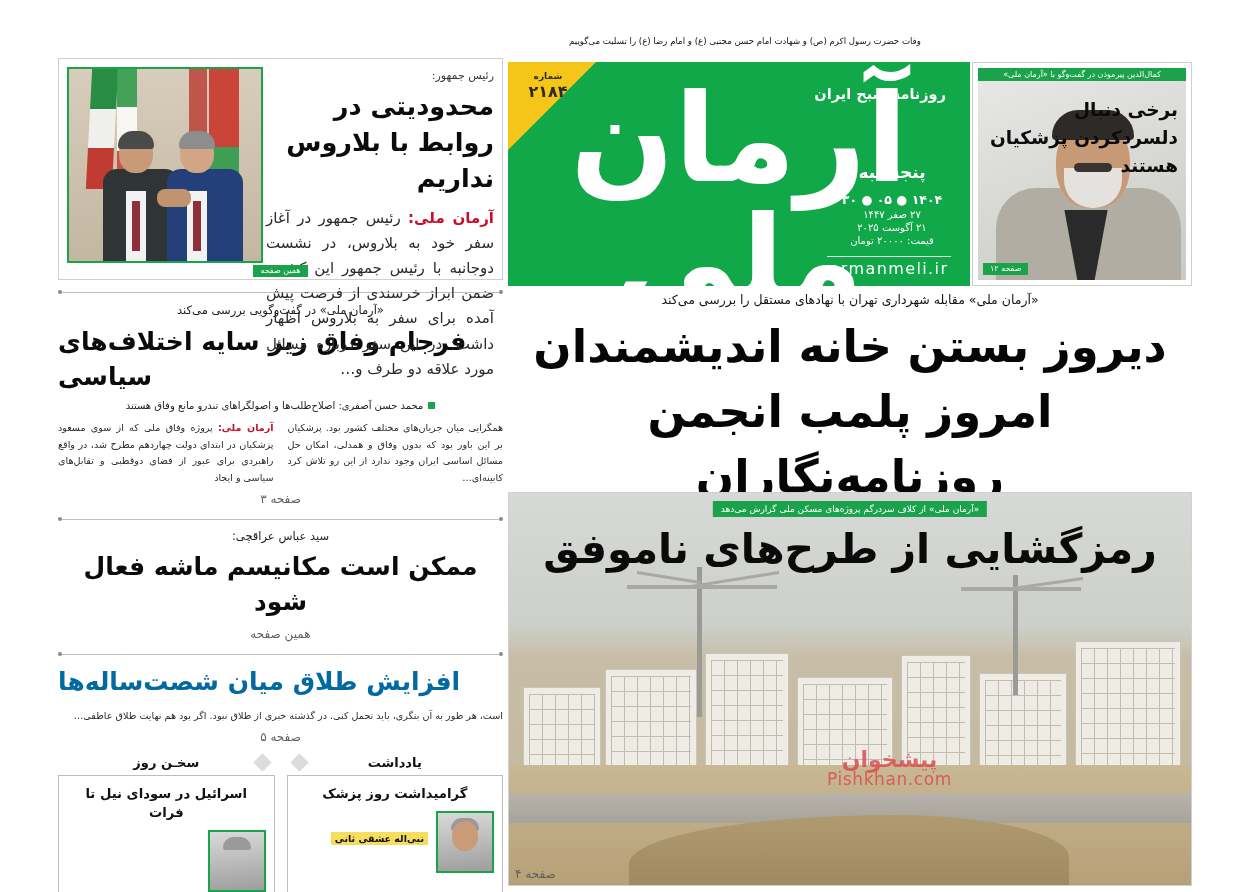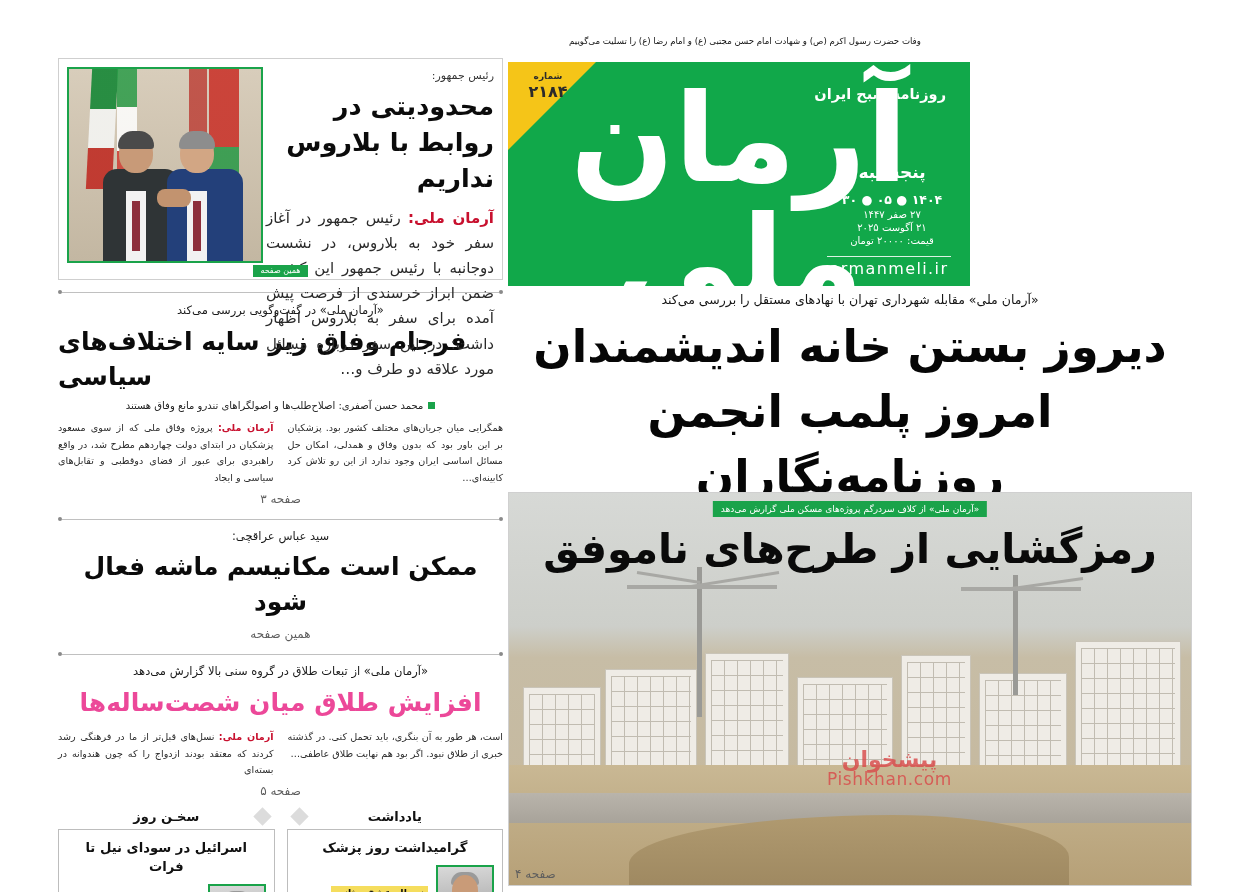--- a/index.html
+++ b/index.html
@@ -81,21 +81,21 @@
   .sq { width:7px; height:7px; background:#1aa34a; display:inline-block; }
   .two-col { display:flex; gap:14px; margin-top:9px; }
   .two-col .col { flex:1; }
 
   
   .art3 { margin-top:4px; }
   .art3 h2 { font-size:25px; line-height:1.4; font-weight:bold; text-align:center; margin:6px 0 4px; color:#0b0b0b; }
 
   
   .art4 { margin-top:4px; }
-  .art4 h2 { font-size:25px; line-height:1.4; font-weight:bold; text-align:center; margin:7px 0 6px; color:#ec4899; }
+  .art4 h2 { font-size:25px; line-height:1.4; font-weight:bold; text-align:left; margin:7px 0 6px; color:#0369a1; }
 
   
   .boxes { display:flex; gap:12px; margin-top:10px; }
   .op-box { flex:1; position:relative; }
   .op-head { position:relative; text-align:center; font-size:13px; font-weight:bold; color:#111;
              padding-bottom:5px; }
   .op-head .diamond { position:absolute; top:1px; width:13px; height:13px; background:#dcdcdc;
                       transform:rotate(45deg); }
   .op-head.lt .diamond { left:6px; }
   .op-head.rt .diamond { right:6px; }
@@ -287,25 +287,23 @@
       <div style="text-align:center"><span class="pg-grey">همین صفحه</span></div>
     </div>
 
     <div class="sep">
         <span class="dot"></span>
         <span class="line"></span>
         <span class="dot"></span>
       </div>
 
     <div class="art4">
-      <div class="kicker">«آرمان ملی» از تبعات طلاق در گروه سنی بالا گزارش می‌دهد</div>
       <h2>افزایش طلاق میان شصت‌ساله‌ها</h2>
       <div class="two-col">
         <div class="col body-txt">است، هر طور به آن بنگری، باید تحمل کنی. در گذشته خبری از طلاق نبود. اگر بود هم نهایت طلاق عاطفی…</div>
-        <div class="col body-txt"><span class="lead-tag">آرمان ملی:</span> <span>نسل‌های قبل‌تر از ما در فرهنگی رشد کردند که معتقد بودند ازدواج را که چون هندوانه در بسته‌ای</span></div>
       </div>
       <div style="text-align:center;margin-top:1px"><span class="pg-grey">صفحه ۵</span></div>
     </div>
 
     <div class="boxes">
 
       <div class="op-box">
         <div class="op-head lt">
           <span class="diamond"></span>
           <span>یادداشت</span>
@@ -362,20 +360,36 @@
     <div class="mh-date">
       <div class="dow">پنجشنبه</div>
       <div class="nums">۱۴۰۴ ● ۰۵ ● ۳۰</div>
       <div class="ln">۲۷ صفر ۱۴۴۷</div>
       <div class="ln">۲۱ آگوست ۲۰۲۵</div>
       <div class="ln">قیمت: ۲۰۰۰۰ تومان</div>
     </div>
     <div class="mh-site">armanmeli.ir</div>
   </div>
 
+  <div class="tr-art">
+    <div class="tr-inner">
+      <div class="tr-photo">
+        <div class="bgf"></div>
+        <div class="shoulder"></div>
+        <div class="collar"></div>
+        <div class="face"></div>
+        <div class="beard"></div>
+        <div class="must"></div>
+        <div class="hair"></div>
+      </div>
+      <div class="tr-tag">کمال‌الدین پیرموذن در گفت‌وگو با «آرمان ملی»</div>
+      <div class="tr-title">برخی دنبال دلسردکردن پزشکیان هستند</div>
+      <div class="tr-foot"><span class="pg-badge">صفحه ۱۲</span></div>
+    </div>
+  </div>
 
   <div class="main-head">
     <div class="kick">«آرمان ملی» مقابله شهرداری تهران با نهادهای مستقل را بررسی می‌کند</div>
     <h1>
       <span>دیروز بستن خانه اندیشمندان</span><br>
       <span>امروز پلمب انجمن روزنامه‌نگاران</span>
     </h1>
     <div class="sub">
       <span class="sq"></span>
       <span>اکبر منتجبی: علت پلمب انجمن روزنامه‌نگاران سیاسی است</span>

